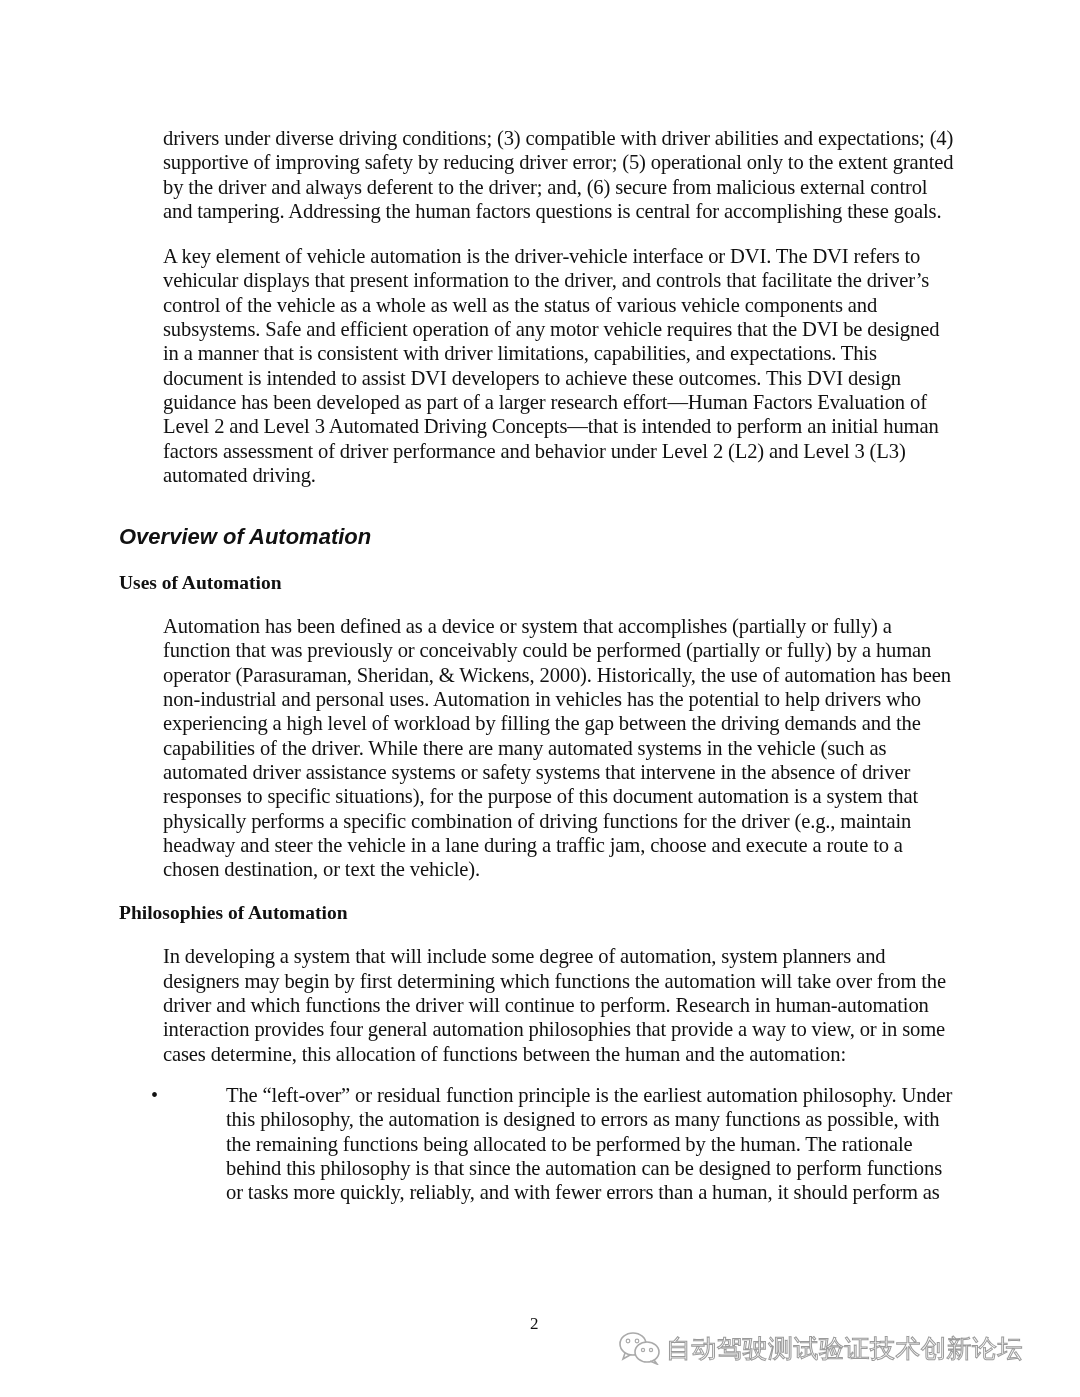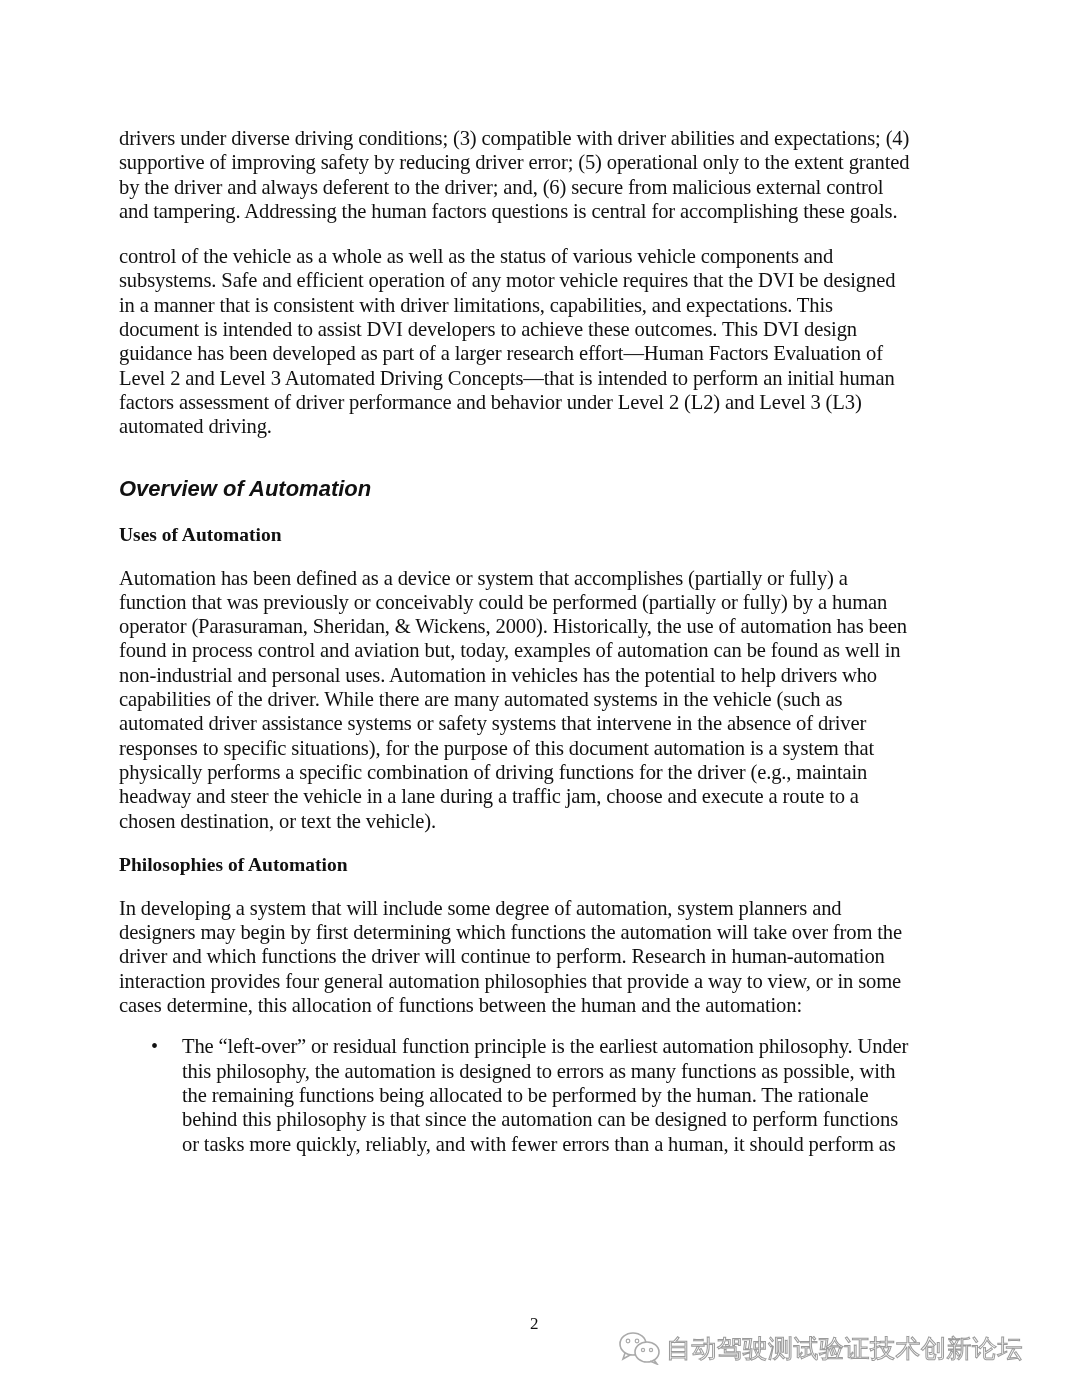--- a/index.html
+++ b/index.html
@@ -1,18 +1,18 @@
 <!DOCTYPE html>
 <html><head>
   <meta charset="utf-8">
   <style>
     html, body { margin: 0; padding: 0; background: #ffffff; }
     body { width: 1080px; height: 1397px; position: relative; overflow: hidden; }
     .page { position: absolute; left: 119px; top: 126px; width: 840px; color: #111; }
-    .line { font-family: "Liberation Serif", serif; font-size: 20.6px; line-height: 24.3px; white-space: nowrap; letter-spacing: -0.15px; }
+    .line { font-family: "Liberation Serif", serif; font-size: 20.6px; line-height: 24.3px; white-space: nowrap; letter-spacing: -0.15px; margin-left: 44px; }
     .para { margin: 0 0 21px 0; }
     .h1 { font-family: "Liberation Sans", sans-serif; font-style: italic; font-weight: bold; font-size: 22px; margin: 37px 0 22px 0; }
     .h2 { font-family: "Liberation Serif", serif; font-weight: bold; font-size: 19.5px; margin: 0 0 20px 0; }
     .bullet-item { position: relative; padding-left: 63px; margin-top: -4px; }
     .bullet-dot { position: absolute; left: 32px; top: 0; font-family: "Liberation Serif", serif; font-size: 20px; line-height: 24.3px; }
     .page-number { position: absolute; left: 530px; top: 1314px; font-family: "Liberation Serif", serif; font-size: 17px; color: #111; }
     .watermark { position: absolute; left: 618px; top: 1331px; display: flex; align-items: flex-end; gap: 4px; }
     .wm-icon { width: 44px; height: 34px; }
     .wm-text { font-family: "DejaVu Sans", sans-serif; font-size: 25px; color: #fff; -webkit-text-stroke: 1px #9a9a9a; letter-spacing: 0.5px; }
   </style>
@@ -22,40 +22,42 @@
 <div class="page">
 
   <div class="para">
     <div class="line">drivers under diverse driving conditions; (3) compatible with driver abilities and expectations; (4)</div>
     <div class="line">supportive of improving safety by reducing driver error; (5) operational only to the extent granted</div>
     <div class="line">by the driver and always deferent to the driver; and, (6) secure from malicious external control</div>
     <div class="line">and tampering. Addressing the human factors questions is central for accomplishing these goals.</div>
   </div>
 
   <div class="para">
+    <div class="line">A key element of vehicle automation is the driver-vehicle interface or DVI.  The DVI refers to</div>
+    <div class="line">vehicular displays that present information to the driver, and controls that facilitate the driver’s</div>
     <div class="line">control of the vehicle as a whole as well as the status of various vehicle components and</div>
     <div class="line">subsystems.  Safe and efficient operation of any motor vehicle requires that the DVI be designed</div>
     <div class="line">in a manner that is consistent with driver limitations, capabilities, and expectations. This</div>
     <div class="line">document is intended to assist DVI developers to achieve these outcomes.  This DVI design</div>
     <div class="line">guidance has been developed as part of a larger research effort—Human Factors Evaluation of</div>
     <div class="line">Level 2 and Level 3 Automated Driving Concepts—that is intended to perform an initial human</div>
     <div class="line">factors assessment of driver performance and behavior under Level 2 (L2) and Level 3 (L3)</div>
     <div class="line">automated driving.</div>
   </div>
 
   <div class="h1">Overview of Automation</div>
 
   <div class="h2">Uses of Automation</div>
 
   <div class="para">
     <div class="line">Automation has been defined as a device or system that accomplishes (partially or fully) a</div>
     <div class="line">function that was previously or conceivably could be performed (partially or fully) by a human</div>
     <div class="line">operator (Parasuraman, Sheridan, &amp; Wickens, 2000). Historically, the use of automation has been</div>
-    <div class="line">found in process control and aviation but, today, examples of automation can be found as well in</div>
     <div class="line">non-industrial and personal uses. Automation in vehicles has the potential to help drivers who</div>
+    <div class="line">experiencing a high level of workload by filling the gap between the driving demands and the</div>
     <div class="line">capabilities of the driver. While there are many automated systems in the vehicle (such as</div>
     <div class="line">automated driver assistance systems or safety systems that intervene in the absence of driver</div>
     <div class="line">responses to specific situations), for the purpose of this document automation is a system that</div>
     <div class="line">physically performs a specific combination of driving functions for the driver (e.g., maintain</div>
     <div class="line">headway and steer the vehicle in a lane during a traffic jam, choose and execute a route to a</div>
     <div class="line">chosen destination, or text the vehicle).</div>
   </div>
 
   <div class="h2">Philosophies of Automation</div>
 

